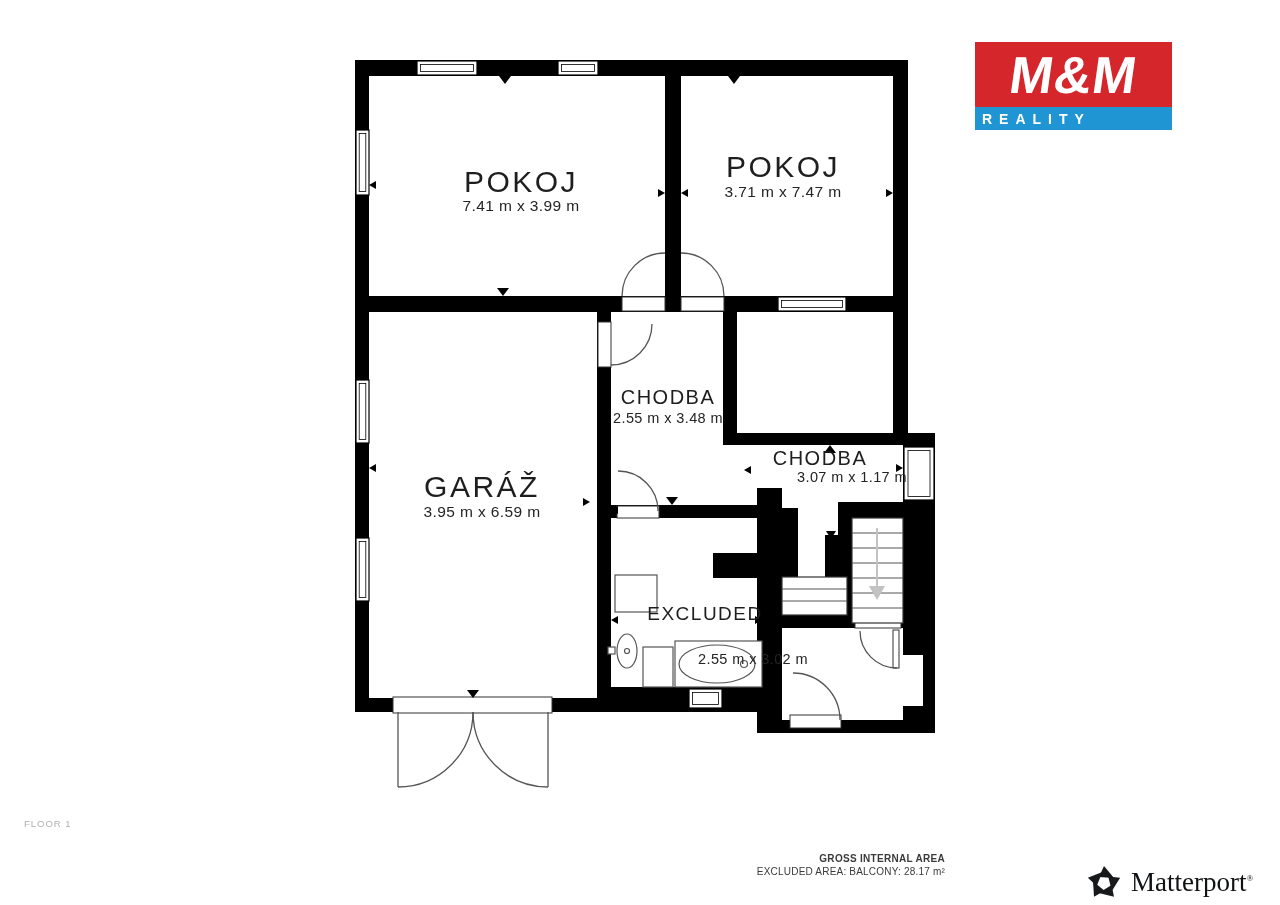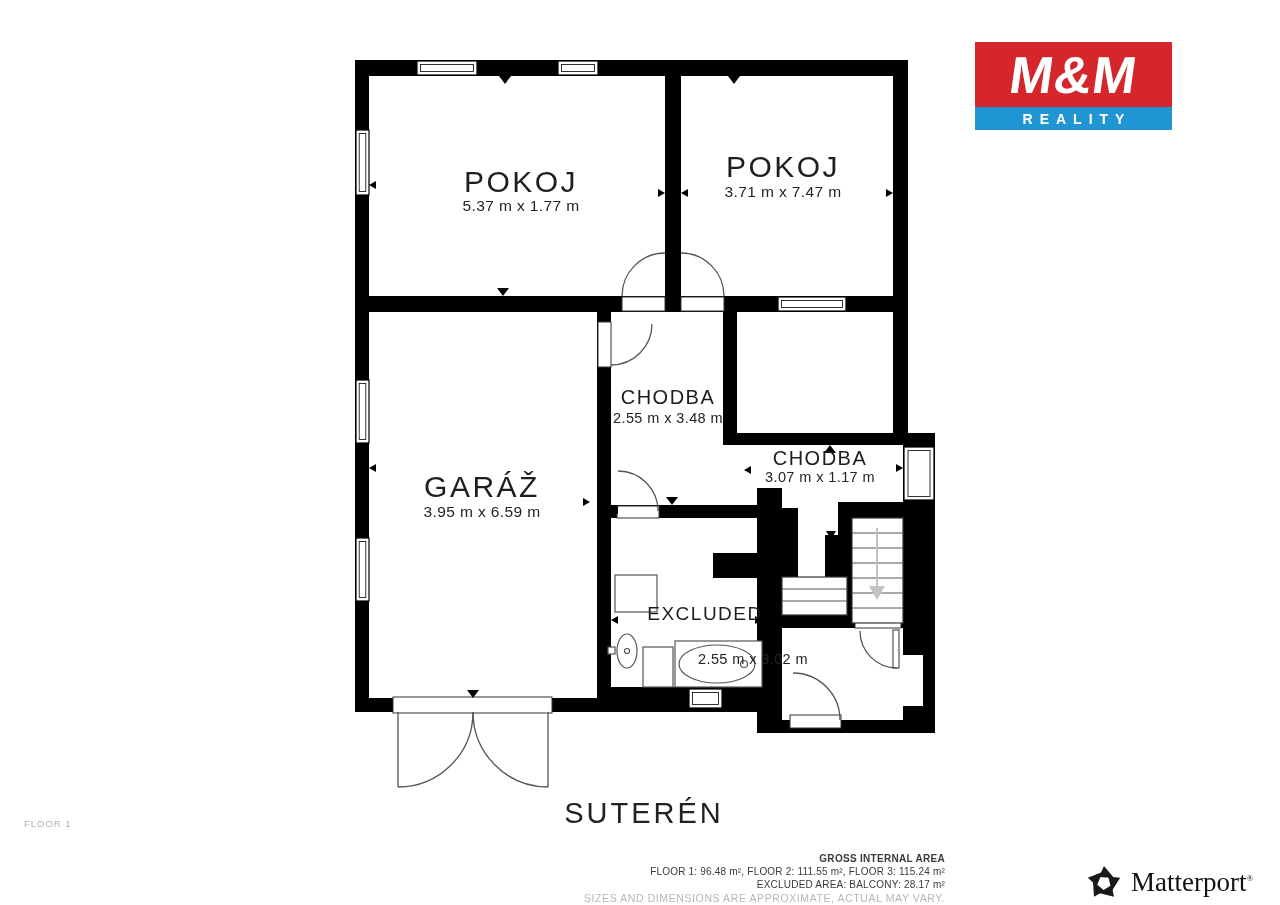--- a/index.html
+++ b/index.html
@@ -19,21 +19,21 @@
   .footer{position:absolute;left:345px;top:853px;width:600px;text-align:right;color:#3a3a3a;}
   .footer .f-head{font-size:10px;font-weight:bold;letter-spacing:.3px;margin-bottom:2px;}
   .footer .f-line{font-size:10px;margin-bottom:1.5px;letter-spacing:.2px;}
   .footer .f-disc{font-size:10.5px;color:#b7b7b7;letter-spacing:.6px;margin-top:2px;}
 
   .floor-tag{position:absolute;left:24px;top:818px;font-size:9.5px;color:#b0b0b0;letter-spacing:1px;text-align:right;}
 
   .mm-logo{position:absolute;left:975px;top:42px;width:197px;}
   .mm-red{height:65px;background:var(--mm-red,#d5262c);display:flex;align-items:center;justify-content:center;}
   .mm-red span{color:#fff;font-weight:bold;font-size:52px;letter-spacing:1px;transform:skewX(-8deg);line-height:1;}
-  .mm-blue{height:23px;background:var(--mm-blue,#2095d3);display:flex;align-items:center;justify-content:center;}
+  .mm-blue{height:23px;background:var(--mm-blue,#2095d3);display:flex;align-items:center;justify-content:flex-start;}
   .mm-blue span{color:#fff;font-weight:bold;font-size:14px;letter-spacing:7px;text-indent:7px;line-height:1;}
 
   .mp-logo{position:absolute;left:1083px;top:860px;display:flex;align-items:center;}
   .mp-text{font-family:"Liberation Serif",serif;font-size:27px;color:#101214;margin-left:6px;}
   .mp-text sup{font-size:9px;}
 </style>
 </head>
 <body>
 
 <div id="stage">
@@ -193,65 +193,62 @@
       <polygon points="826,531 836,531 831,539"></polygon>
       <polygon points="467,690 479,690 473,698"></polygon>
       <polygon points="666,497 678,497 672,505"></polygon>
     </g>
   </svg>
 
   <div class="room-label" style="left:521px;top:182px;">
     <div class="room-name-lg">POKOJ</div>
   </div>
   <div class="room-label" style="left:521px;top:206px;">
-    <div class="room-dims">5.37 m x 1.77 m</div>
+    <div class="room-dims">7.41 m x 3.99 m</div>
   </div>
 
   <div class="room-label" style="left:783px;top:167px;">
     <div class="room-name-lg">POKOJ</div>
   </div>
   <div class="room-label" style="left:783px;top:192px;">
     <div class="room-dims">3.71 m x 7.47 m</div>
   </div>
 
   <div class="room-label" style="left:668px;top:397px;">
     <div class="room-name-md">CHODBA</div>
   </div>
   <div class="room-label" style="left:668px;top:418px;">
     <div class="room-dims" style="font-size:14.5px;">2.55 m x 3.48 m</div>
   </div>
 
   <div class="room-label" style="left:820px;top:458px;">
     <div class="room-name-md">CHODBA</div>
   </div>
-  <div class="room-label" style="left:820px;top:477px;text-align:right;">
+  <div class="room-label" style="left:852px;top:477px;text-align:right;">
     <div class="room-dims" style="font-size:14.5px;">3.07 m x 1.17 m</div>
   </div>
 
   <div class="room-label" style="left:482px;top:487px;">
     <div class="room-name-lg">GARÁŽ</div>
   </div>
   <div class="room-label" style="left:482px;top:512px;">
     <div class="room-dims">3.95 m x 6.59 m</div>
   </div>
 
   <div class="room-label" style="left:705px;top:614px;">
     <div class="room-name-md" style="font-size:19px;">EXCLUDED</div>
   </div>
   <div class="room-label" style="left:705px;top:659px;margin-left:48px;">
     <div class="room-dims" style="font-size:14.5px;">2.55 m x 3.02 m</div>
   </div>
 
-  <div class="plan-title">SUTERÉN</div>
 
   <div class="footer">
     <div class="f-head">GROSS INTERNAL AREA</div>
-    <div class="f-line">FLOOR 1: 96.48 m², FLOOR 2: 111.55 m², FLOOR 3: 115.24 m²</div>
     <div class="f-line">EXCLUDED AREA: BALCONY: 28.17 m²</div>
-    <div class="f-disc">SIZES AND DIMENSIONS ARE APPROXIMATE, ACTUAL MAY VARY.</div>
   </div>
 
   <div class="floor-tag">FLOOR 1</div>
 
   <div class="mm-logo">
     <div class="mm-red">
       <span>M&amp;M</span>
     </div>
     <div class="mm-blue">
       <span>REALITY</span>

